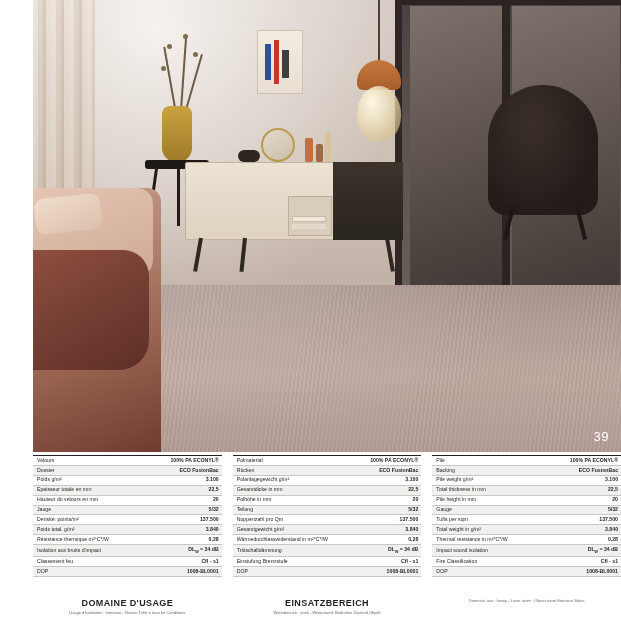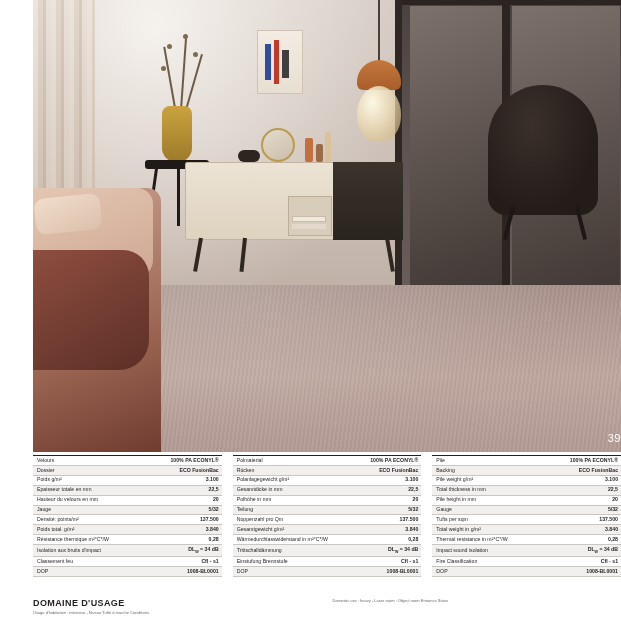--- a/index.html
+++ b/index.html
@@ -172,22 +172,22 @@
   
   .mirror{
     position:absolute; left:228px; top:128px; width:34px; height:34px;
     border:2px solid #b99a4e; border-radius:50%;
     background:linear-gradient(150deg,#e4dbcd,#cbbda9);
   }
   .bottle{
     position:absolute; border-radius:2px;
   }
   .page-num{
-    position:absolute; right:0; bottom:8px;
-    color:#ffffff; font-size:11px; letter-spacing:.5px;
+    position:absolute; right:12px; bottom:8px;
+    color:#ffffff; font-size:13px; letter-spacing:.5px;
   }
 
   
   .tables{
     position:absolute; left:33px; top:455px; width:588px; height:140px;
     display:flex; gap:11px;
   }
   .tbl{
     flex:1; border-top:1px solid #231f20;
     font-size:5.2px; color:#231f20;
@@ -201,21 +201,21 @@
   .tbl .row.alt { background:#f1f0ef; }
   .tbl .k{ white-space:nowrap; overflow:hidden; text-overflow:ellipsis; padding-right:4px;}
   .tbl .v{ font-weight:bold; white-space:nowrap; }
   .tbl .v .sub{ font-size:3.6px; vertical-align:sub; font-weight:bold;}
 
   
   .bottom{
     position:absolute; left:33px; top:598px; width:588px; height:23px;
     display:flex; gap:11px;
   }
-  .bcol{ flex:1; }
+  .bcol{ flex:1;text-align:center; }
   .bcol h3{
     margin:0 0 2px 0; font-size:9px; font-weight:bold; letter-spacing:.4px; color:#231f20;
   }
   .bcol p{
     margin:0; font-size:4px; line-height:1.5; color:#6d6a68;
   }
 </style>
 </head>
 <body>
 
@@ -438,15 +438,19 @@
   </div>
 
 </div>
 
 <div class="bottom">
   <div class="bcol">
     <h3>DOMAINE D'USAGE</h3>
     <p>Usage d'habitation : intensive - Niveau Tufté à marche Conditions</p>
   </div>
   <div class="bcol">
+    <h3>EINSATZBEREICH</h3>
+    <p>Wohnbereich : stark - Widerstand: Bedrohne Zustand Objekt</p>
+  </div>
+  <div class="bcol">
     <p>Domestic use : heavy - Laser swim : Object room Entrance Stairs</p>
   </div>
 </div>
 
 </body></html>

